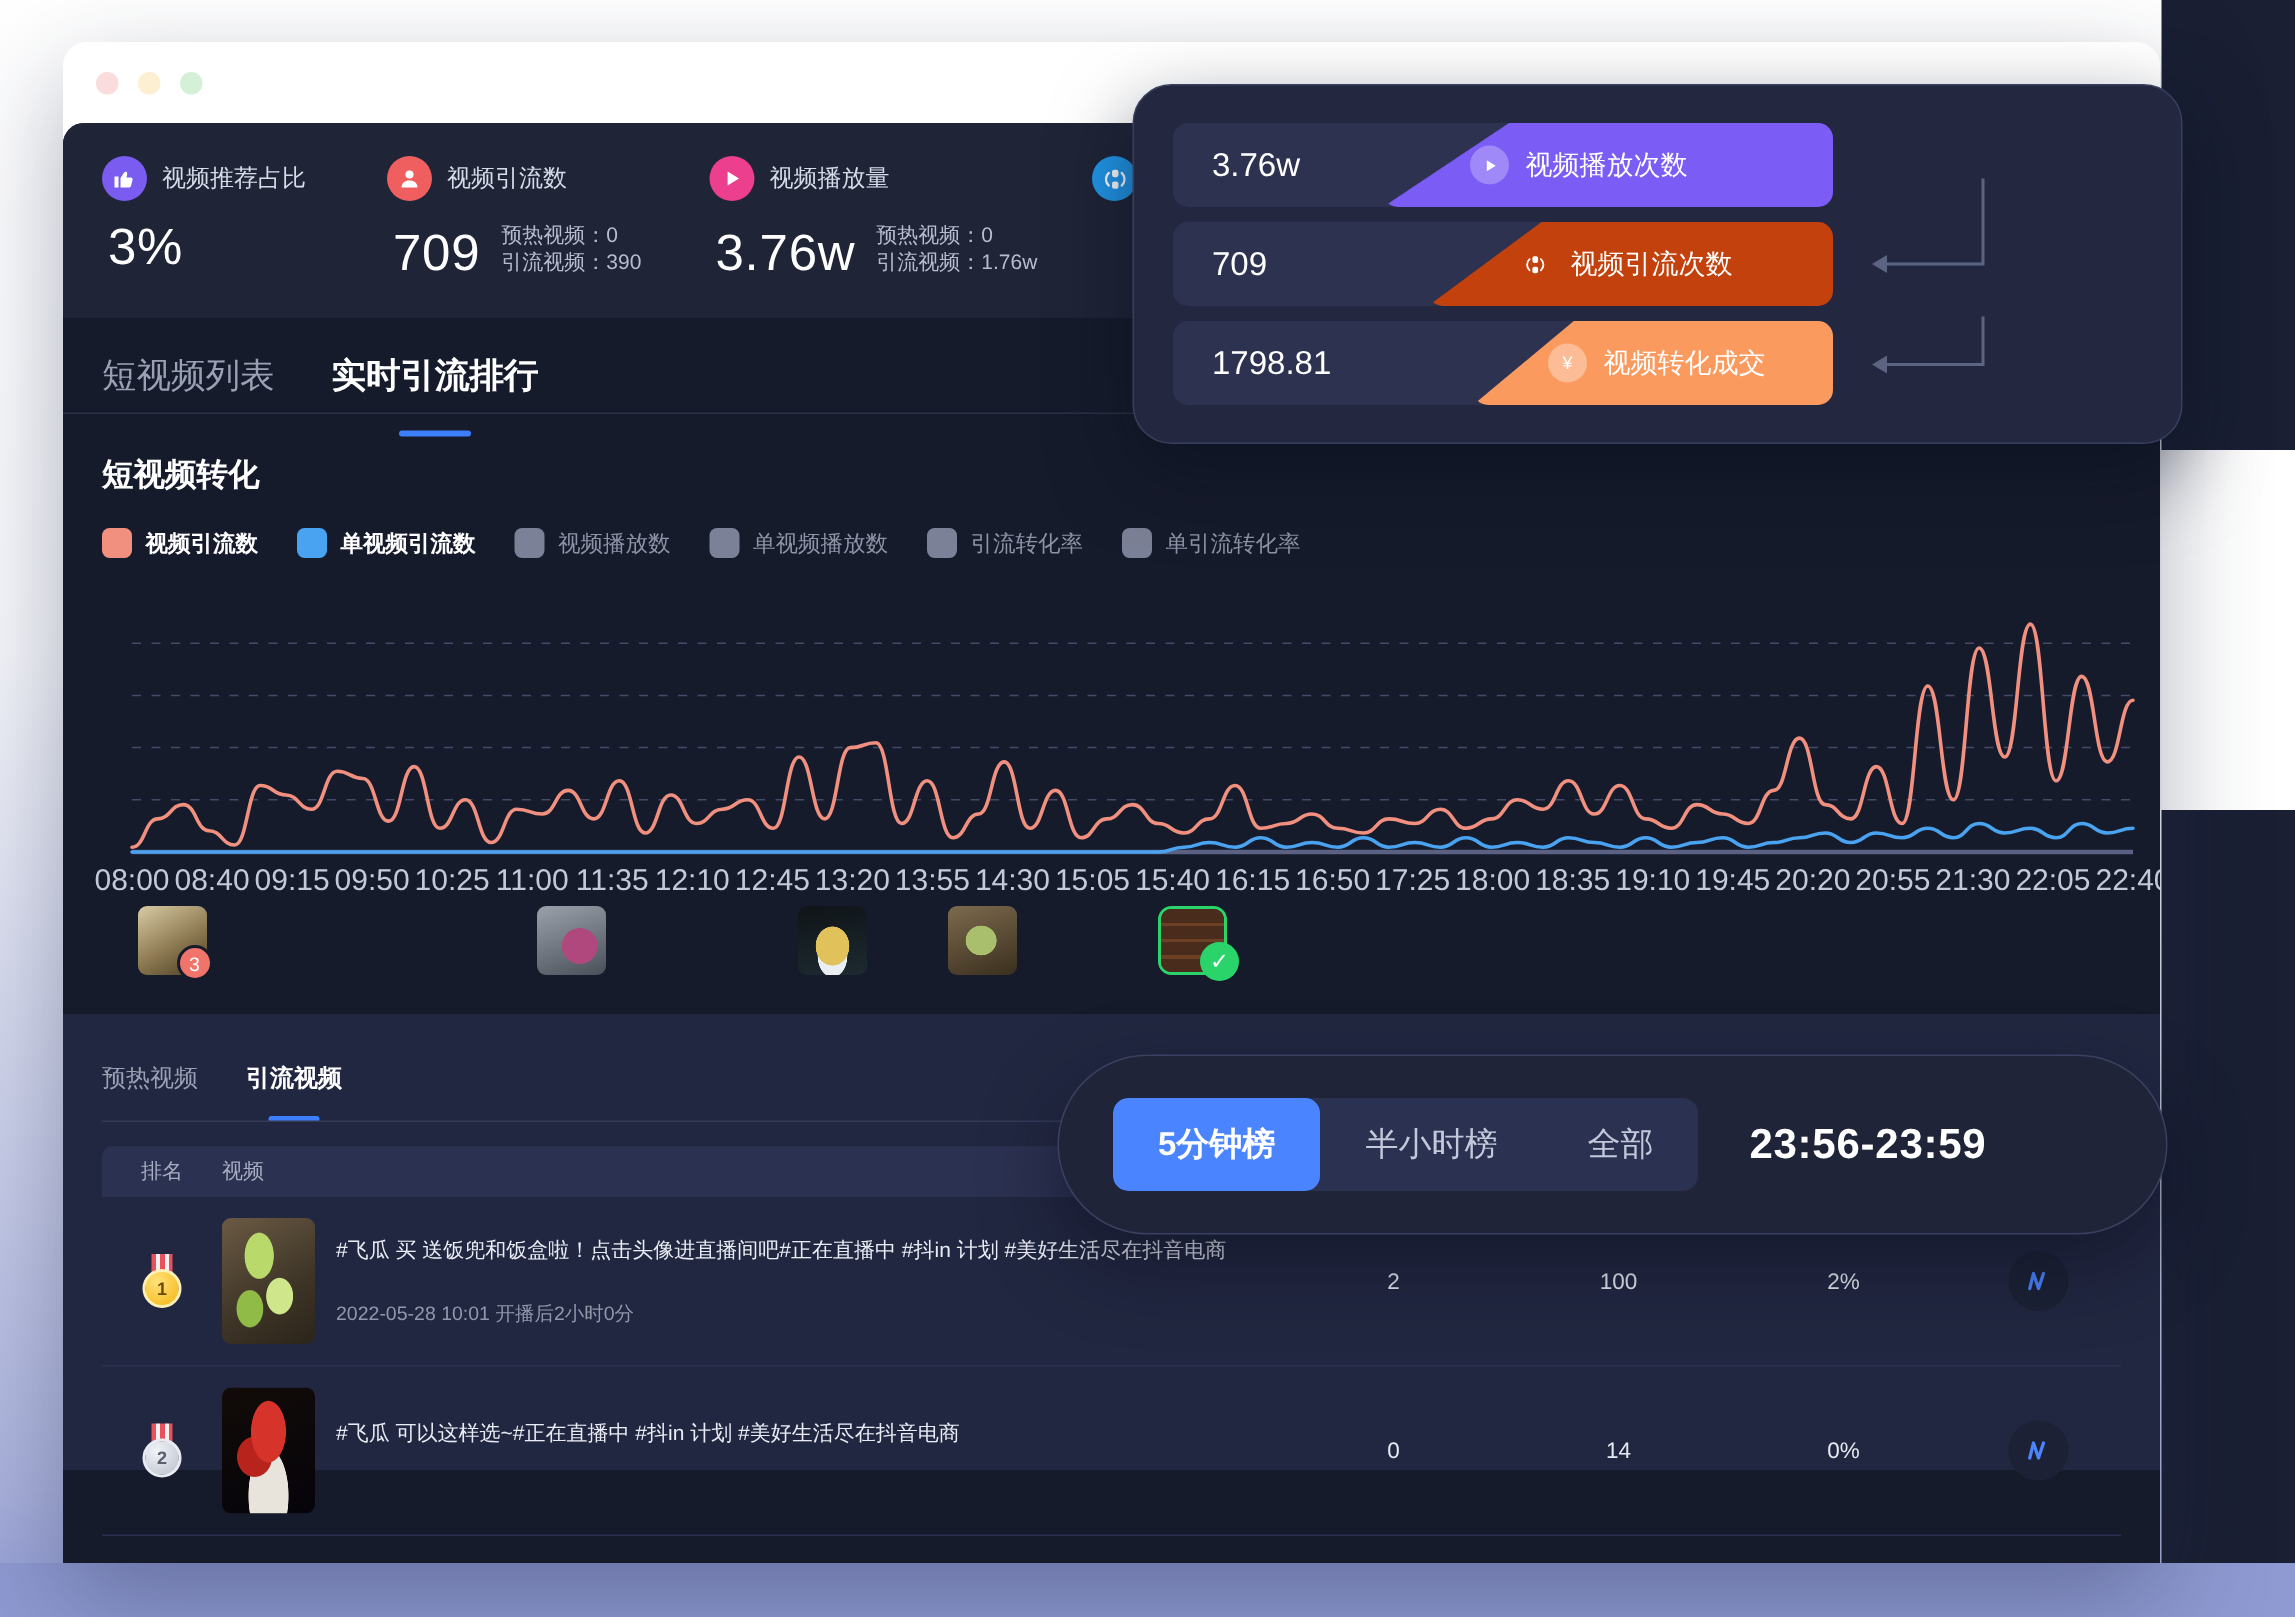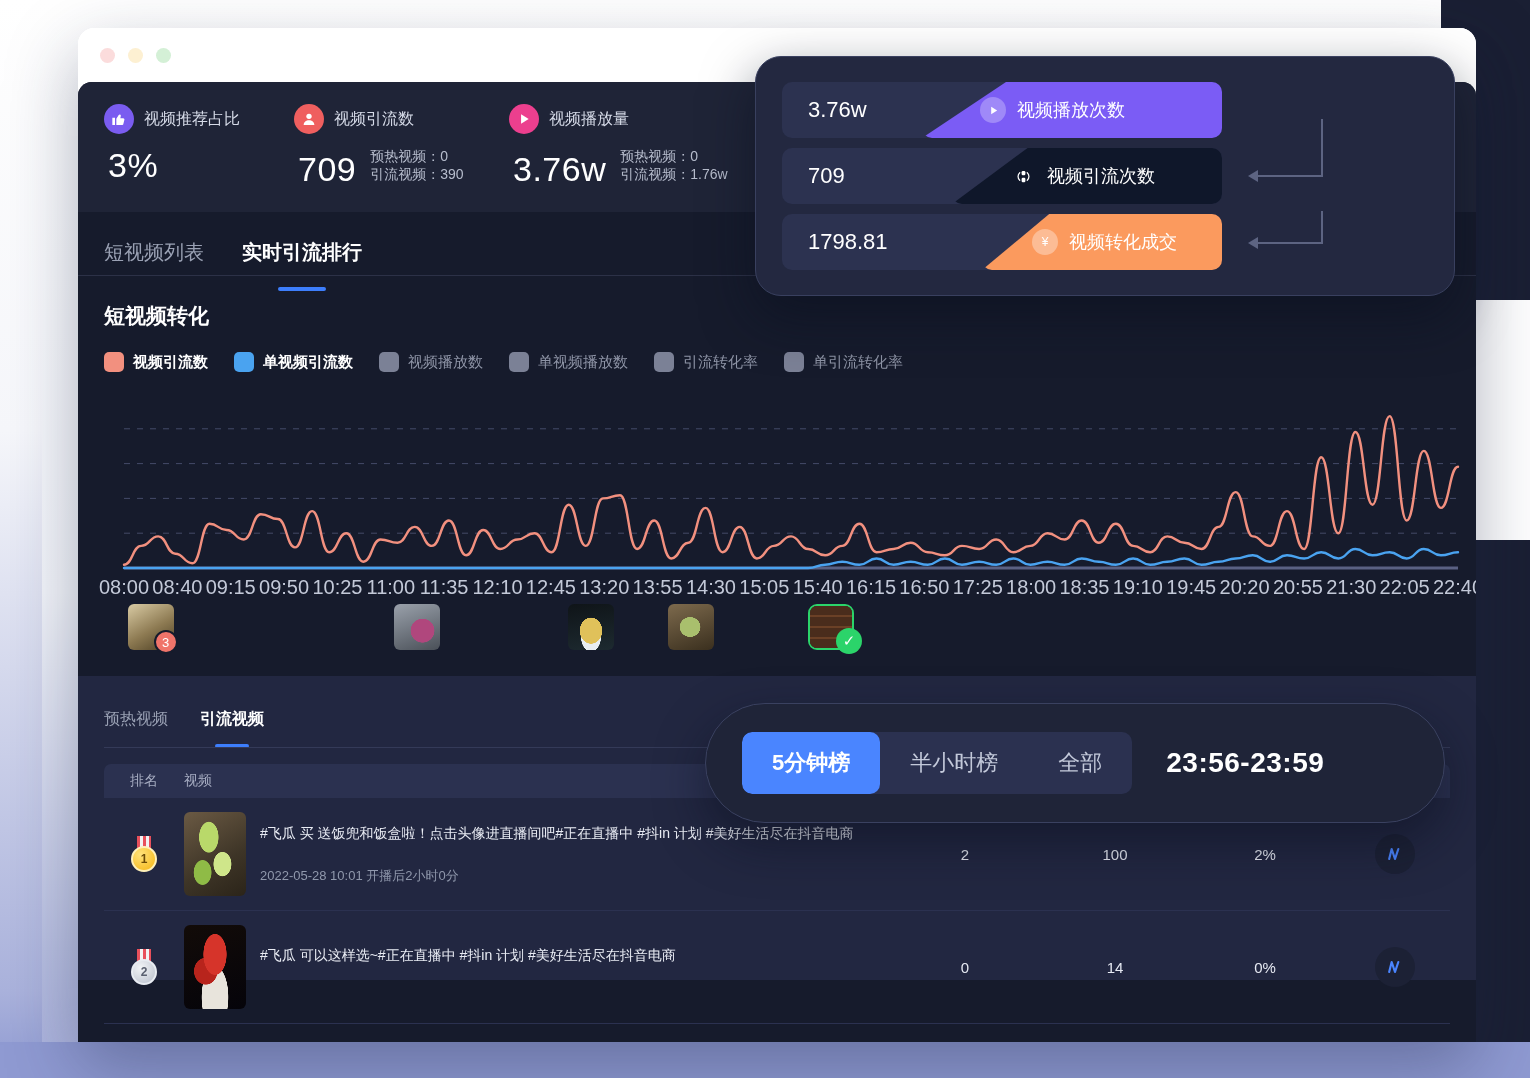--- a/index.html
+++ b/index.html
@@ -32,21 +32,20 @@
     background:linear-gradient(180deg,#ffffff 0%,#f6f7fb 40%,#aab2dc 92%,#8f9ad2 100%);
   }
 
   
   .window{
     position:absolute; left:42px; top:28px; width:1398px; height:1014px;
     border-radius:16px 16px 0 0;
     background:#fff;
     box-shadow:0 26px 70px rgba(30,36,70,.35);
     overflow:hidden;
-    margin-left:36px;
   }
   .titlebar{ height:54px; background:#ffffff; display:flex; align-items:center; padding-left:22px; }
   .dot{ width:15px; height:15px; border-radius:50%; margin-right:13px; }
   .dot.red{background:#fbdcdc;} .dot.yellow{background:#fdf0d2;} .dot.green{background:#d4f0d6;}
 
   .app{
     position:absolute; left:0; top:54px; width:1398px; height:960px;
     background:#161b2c; border-radius:14px 14px 0 0; overflow:hidden;
   }
 
@@ -62,21 +61,21 @@
   .kpi-ico svg{ display:block; }
   .kpi-title{ color:#d6dbe8; font-size:16px; white-space:nowrap;}
   .kpi-body{ display:flex; align-items:flex-end; gap:14px; margin-top:14px; padding-left:4px;}
   .kpi-num{ color:#fff; font-size:34px; font-weight:400; letter-spacing:.5px; line-height:1;}
   .kpi-sub{ display:flex; flex-direction:column; gap:0; padding-bottom:2px;}
   .kpi-sub div{ color:#b7bdcd; font-size:14px; white-space:nowrap;}
 
   
   .tabs-wrap{ padding:18px 0 0 26px; position:relative;}
   .tabs{ display:flex; gap:38px; align-items:flex-end; height:46px;}
-  .tab{ color:#9aa1b4; font-size:20px; padding-bottom:10px; cursor:pointer; position:relative;}
+  .tab{ color:#9aa1b4; font-size:23px; padding-bottom:10px; cursor:pointer; position:relative;}
   .tab.active{ color:#fff; font-weight:bold;}
   .tab.active::after{
     content:""; position:absolute; left:50%; transform:translateX(-50%);
     bottom:-15px; width:48px; height:4px; border-radius:2px; background:#3d7efc;
   }
   .tab-rule{ position:absolute; left:0; right:0; bottom:0; height:1px; background:#2c3147;}
 
   
   .chart-sec{ padding:26px 0 0 26px; }
   .chart-title{ color:#fff; font-size:21px; font-weight:bold; }
@@ -443,21 +442,21 @@
           <svg width="11" height="11" viewBox="0 0 24 24" fill="#fff">
               <path d="M7 4l13 8-13 8z"></path>
             </svg>
         </span>
         <span>视频播放次数</span>
       </span>
     </div>
 
     <div class="fn-row">
       <span class="fn-val">709</span>
-      <span class="fn-tag" style="width:270px;background:#0f172a;clip-path:polygon(28% 0,100% 0,100% 100%,0 100%);padding-left:58px;">
+      <span class="fn-tag" style="width:270px;background:#c2410c;clip-path:polygon(28% 0,100% 0,100% 100%,0 100%);padding-left:58px;">
         <span class="ic">
           <svg width="15" height="15" viewBox="0 0 24 24" fill="none" stroke="#fff" stroke-width="2" stroke-linecap="round">
             <rect x="9" y="3" width="6" height="7" rx="2" fill="#fff" stroke="none"></rect>
             <rect x="9" y="14" width="6" height="7" rx="2" fill="#fff" stroke="none"></rect>
             <path d="M6 6a8 8 0 000 12M18 6a8 8 0 010 12"></path>
           </svg>
         </span>
         <span>视频引流次数</span>
       </span>
     </div>

